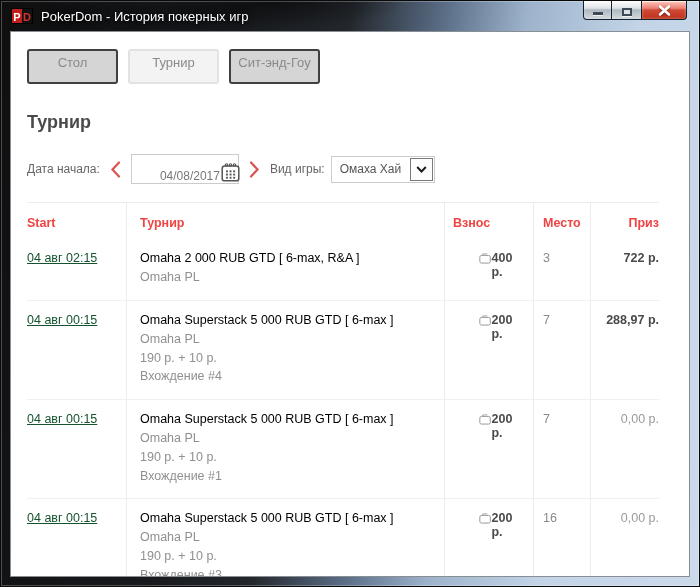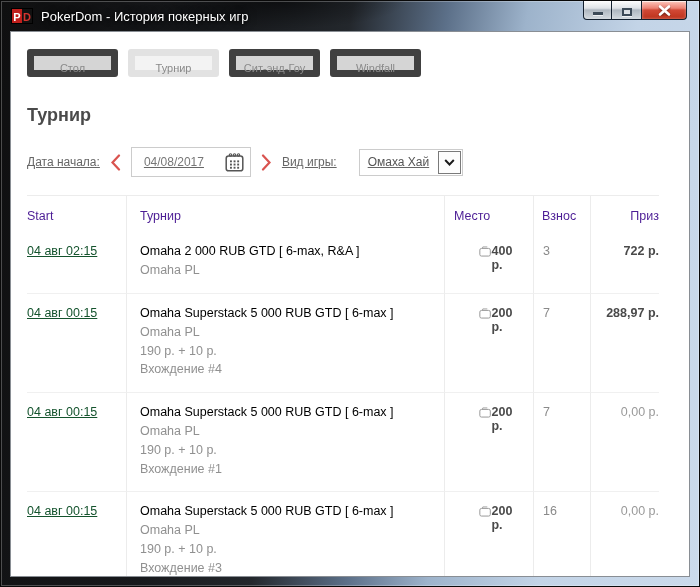--- a/index.html
+++ b/index.html
@@ -37,44 +37,44 @@
 
   
   .content {
     position:absolute; left:9px; right:9px; top:30px; bottom:9px;
     background:#fff; border:1px solid rgba(40,50,60,.55);
     padding:0 16px; overflow:hidden;
   }
 
   
   .tabs { margin-top:17px; display:flex; gap:10px; }
-  .tab { width:91px; height:28px; line-height:24px; text-align:center; font-size:11px; color:#8a8a8a;
-         background:#d5d5d5; border:7px solid #404040; border-radius:3px; cursor:pointer; }
+  .tab { width:91px; height:35px; line-height:24px; text-align:center; font-size:13px; color:#8a8a8a;
+         background:#d5d5d5; border:2px solid #404040; border-radius:3px; cursor:pointer; }
   .tab.active { background:#f3f3f3; border-color:#e2e2e2; }
 
   
   .page-heading { margin-top:28px; font-size:18px; font-weight:bold; color:#4a4a4a; }
 
   
-  .filters { margin-top:21px; display:flex; align-items:center; font-size:12px; color:#666;text-decoration:underline; }
+  .filters { margin-top:21px; display:flex; align-items:center; font-size:12px; color:#666; }
   .arrow { display:flex; align-items:center; margin:0 10px; cursor:pointer; }
-  .date-box { display:flex; align-items:center; justify-content:space-between; width:120px; height:30px;
-              border:1px solid #ccc; padding:0 5px 0 12px; }
+  .date-box { display:flex; align-items:flex-end; justify-content:space-between; width:108px; height:30px;
+              border:1px solid #ccc; padding:0 5px 0 28px; }
   .date-value { color:#777; font-size:12px; }
   .cal-btn { display:flex; cursor:pointer; }
-  .select-box { display:flex; align-items:center; height:27px; border:1px solid #ccc; margin-left:22px; background:#fff; cursor:pointer; }
+  .select-box { display:flex; align-items:center; height:27px; border:1px solid #ccc; margin-left:6px; background:#fff; cursor:pointer; }
   .select-value { width:77px; padding-left:8px; color:#555; font-size:12px; }
   .dd-btn { width:23px; height:23px; margin:1px; border:1px solid #7a7a7a; background:#fdfdfd;
             display:flex; align-items:center; justify-content:center; }
 
   
   .htable { margin-top:18px; margin-right:14px; display:grid;
             grid-template-columns:99px 318px 89px 57px 1fr;
             border-top:1px solid #ececec; font-size:12.5px; }
-  .hcell { padding-top:13px; padding-bottom:9px; color:#4c1d95; font-weight:normal; }
+  .hcell { padding-top:13px; padding-bottom:9px; color:#ef4444; font-weight:bold; }
   .bl { border-left:1px solid #ececec; }
   .pad-t { padding-left:13px; }
   .pad-f { padding-left:8px; padding-right:12px; }
   .pad-m { padding-left:9px; }
   .pad-p { padding-left:10px;text-align:right; }
 
   .dcell { padding-top:12px; padding-bottom:13px; border-bottom:1px solid #f0f0f0; }
   .start-link { color:#14532d; text-decoration:underline; cursor:pointer; }
   .t-title { font-weight:normal; color:#000000; margin-bottom:3px; }
   .t-sub { color:#909090; line-height:1.5; }
@@ -111,21 +111,20 @@
       </div>
     </div>
   </div>
 
   <div class="content">
 
     <div class="tabs">
       <div class="tab">Стол</div>
       <div class="tab active">Турнир</div>
       <div class="tab">Сит-энд-Гоу</div>
-      <div class="tab">Windfall</div>
     </div>
 
     <div class="page-heading">Турнир</div>
 
     <div class="filters">
       <span>Дата начала:</span>
       <span class="arrow">
         <svg width="11" height="17" viewBox="0 0 11 17">
           <path d="M9 1.5 L2.5 8.5 L9 15.5" stroke="#d9534f" stroke-width="2.2" fill="none" stroke-linecap="round"></path>
         </svg>
@@ -165,22 +164,22 @@
             <path d="M1.2 1 L5.5 5.5 L9.8 1" stroke="#1a1a1a" stroke-width="1.9" fill="none"></path>
           </svg>
         </span>
       </div>
     </div>
 
     <div class="htable">
 
       <div class="hcell">Start</div>
       <div class="hcell bl pad-t">Турнир</div>
+      <div class="hcell bl pad-f">Взнос</div>
       <div class="hcell bl pad-m">Место</div>
-      <div class="hcell bl pad-f">Взнос</div>
       <div class="hcell bl pad-p">Приз</div>
 
       <div class="dcell"><span class="start-link">04 авг 02:15</span></div>
       <div class="dcell bl pad-t">
         <div class="t-title">Omaha 2 000 RUB GTD [ 6-max, R&amp;A ]</div>
         <div class="t-sub">Omaha PL</div>
 
       </div>
       <div class="dcell bl pad-f fee-cell">
         <svg class="wallet-icon" width="15" height="13" viewBox="0 0 15 13">

